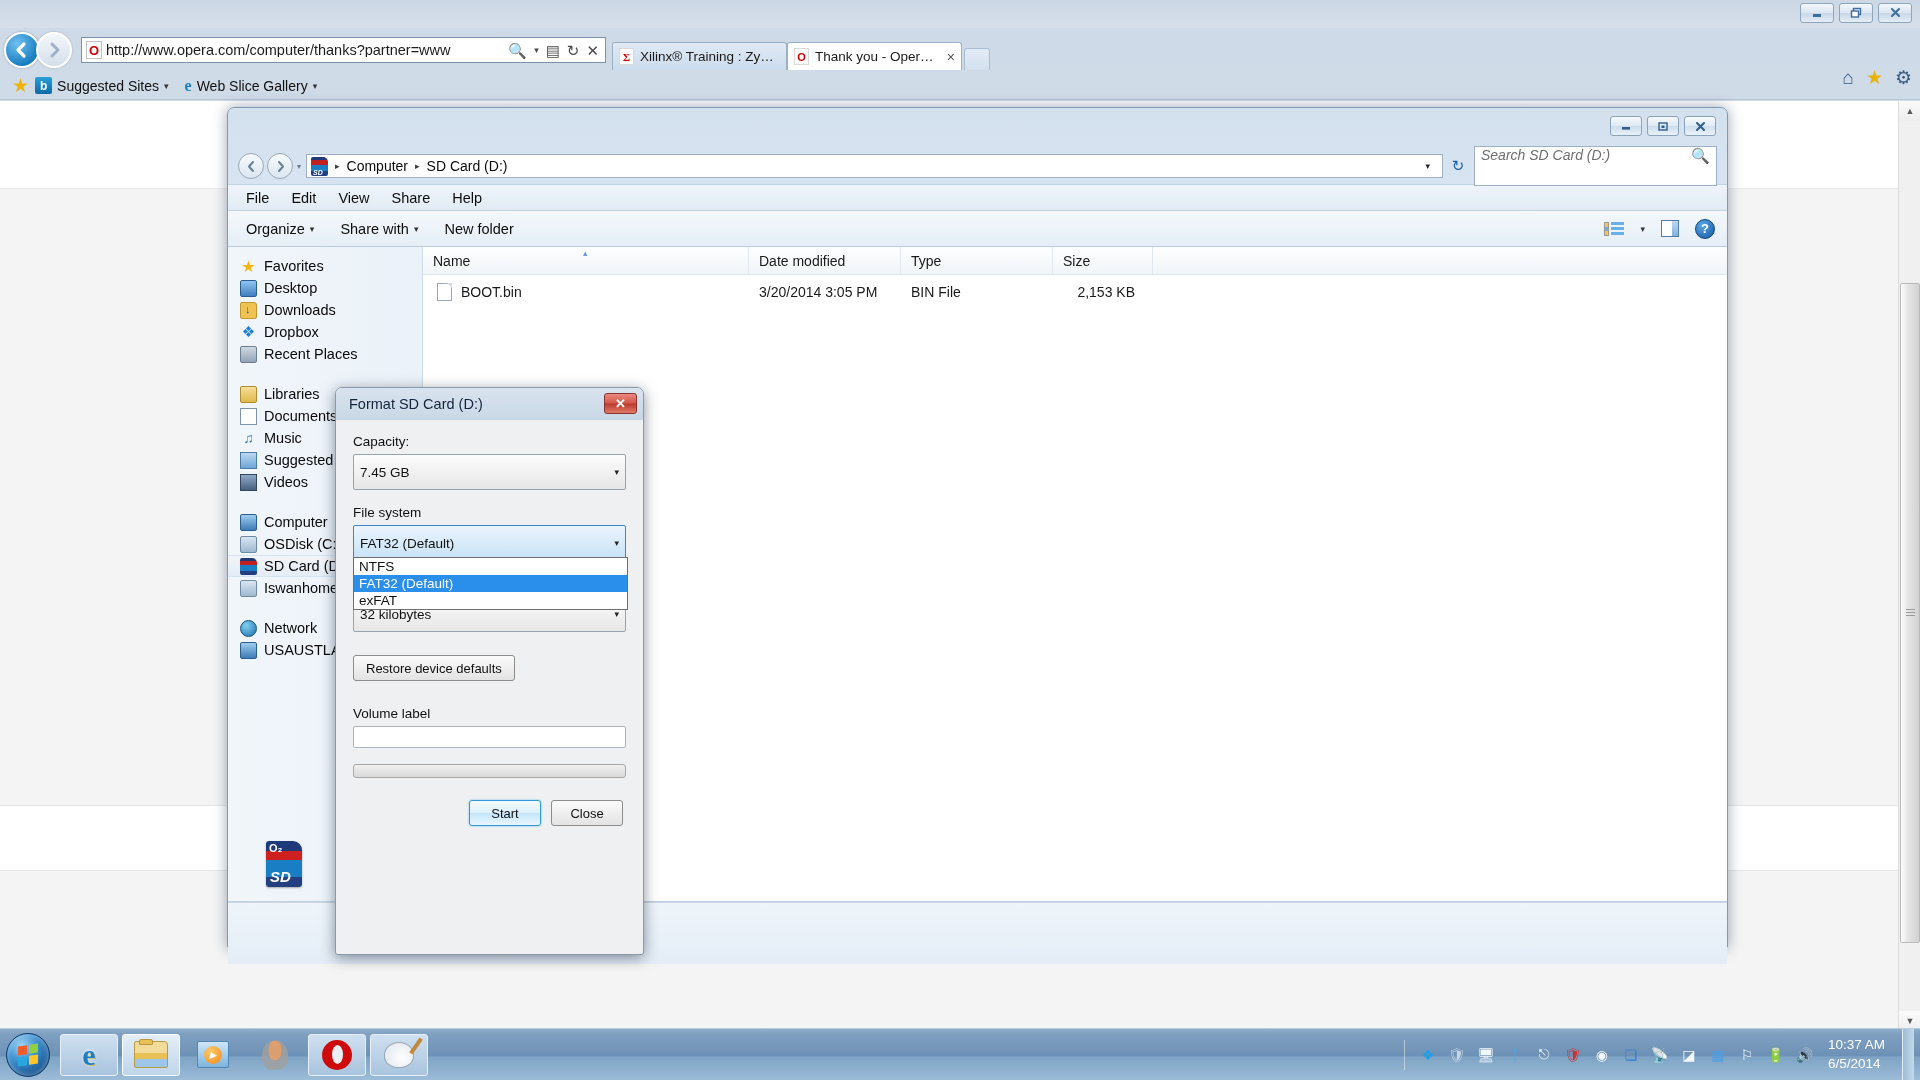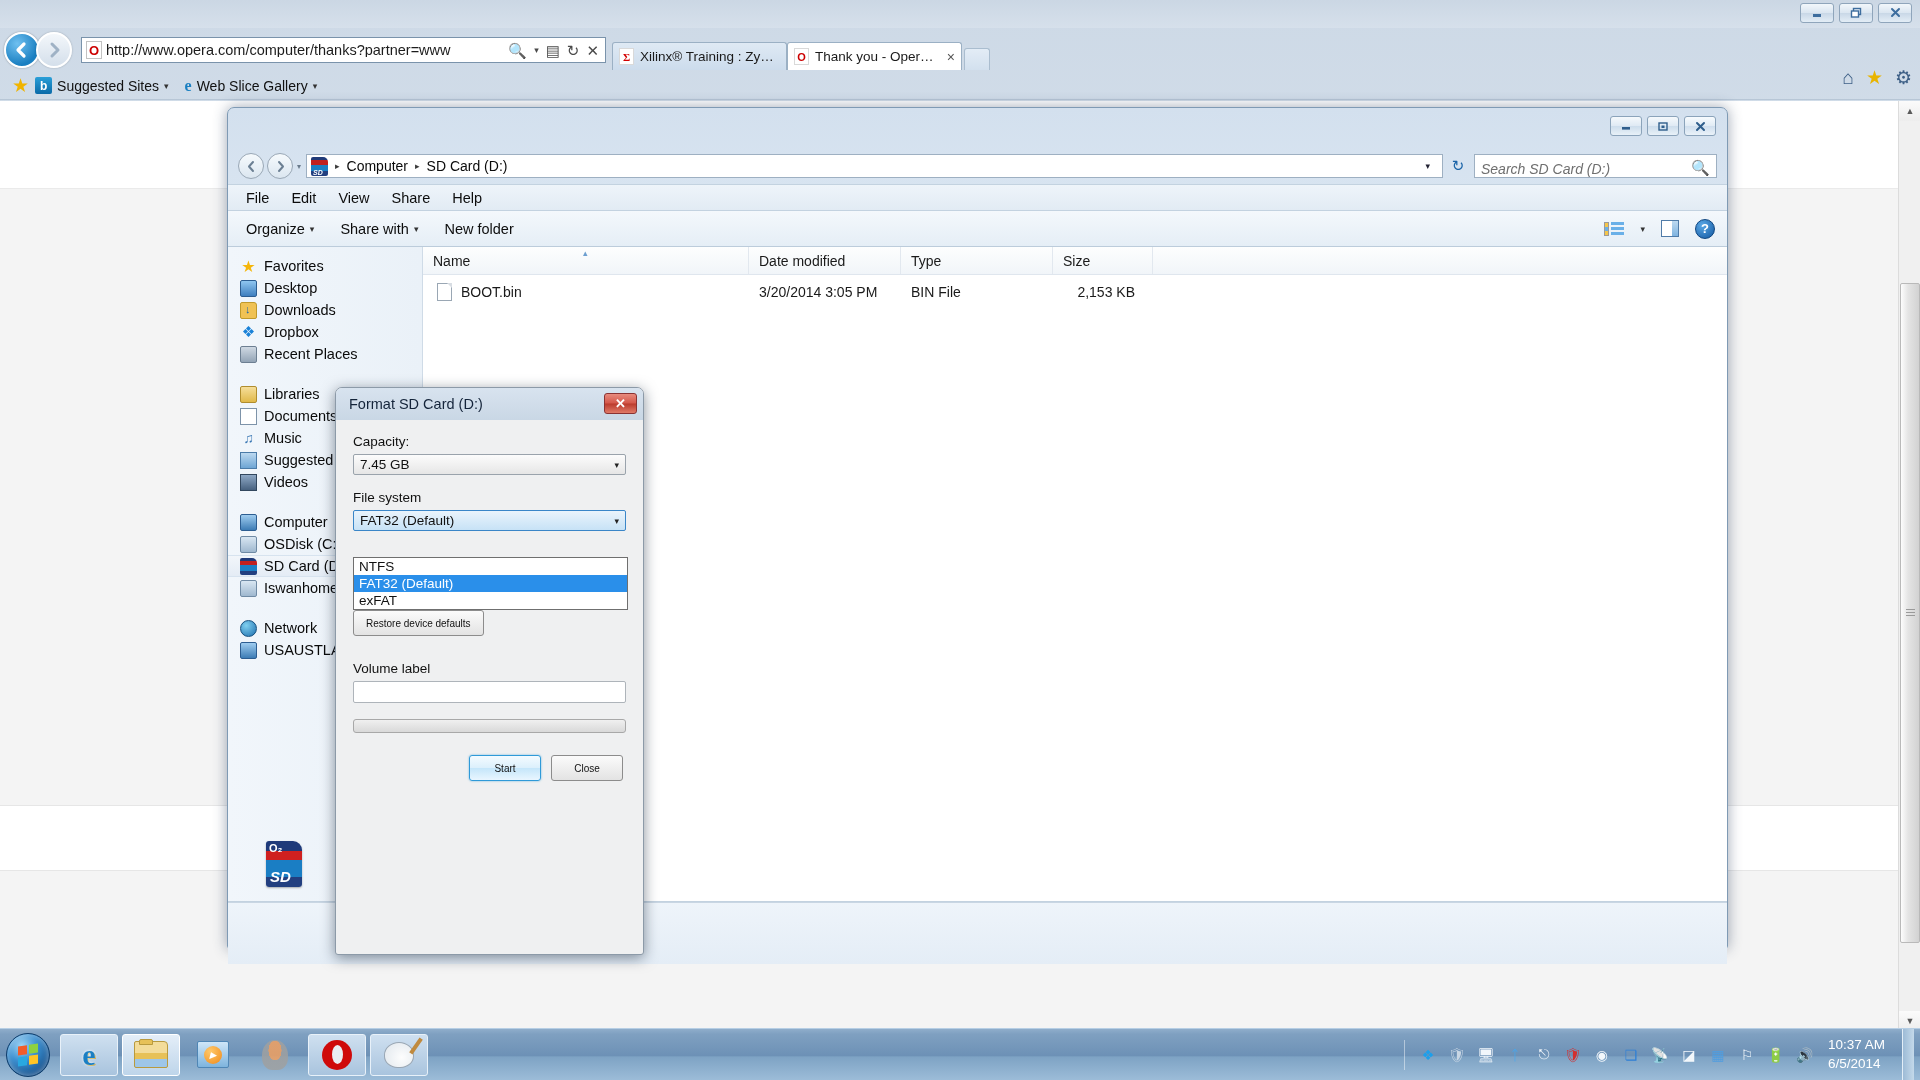--- a/index.html
+++ b/index.html
@@ -166,22 +166,22 @@
     background: linear-gradient(to bottom,#203a78 0 18%, #c02020 18% 40%, #1a7ec4 40% 74%, #223f80 74% 100%);
     position: relative;
   }
   .sdcard-mini::after { content:"SD"; position:absolute; left:2px; bottom:0px; font-size:7px; color:#fff; font-style:italic; font-weight:bold;}
   .crumb-sep { color: #3a3a3a; font-size: 9px; margin: 0 4px; }
   .addr-caret-right { margin-left:auto; display:flex; align-items:center; gap:0; }
   .exp-addr-dd { padding: 0 8px; font-size: 9px; color:#223; }
   .exp-refresh { width: 26px; height: 24px; display:flex;align-items:center;justify-content:center;
                  color:#1a64a8; font-size: 15px; flex:none; margin-left:2px;}
   .exp-search {
-    flex: none; width: 243px; height: 24px; background:#ffffff; border:1px solid #9eb0c2; margin-left: 3px;
-    display:flex; align-items:flex-end; padding: 0 6px; font-size: 14px; color:#6f6f6f; font-style: italic;
+    flex: none; width: 243px; height: 40px; background:#ffffff; border:1px solid #9eb0c2; margin-left: 3px;
+    display:flex; align-items:flex-start; padding: 0 6px; font-size: 14px; color:#6f6f6f; font-style: italic;
   }
   .exp-search .mag { margin-left:auto; color:#1a64a8; font-size:15px; font-style:normal; }
 
   .exp-menubar {
     height: 27px; display: flex; align-items: center; gap: 22px; padding-left: 18px;
     font-size: 14.5px; color: #0d0d0d;
     background: linear-gradient(to bottom,#eef4fa,#e2ebf4);
     border-top: 1px solid #c3d2e0; border-bottom: 1px solid #c3d2e0;
   }
   .exp-toolbar {
@@ -283,41 +283,41 @@
   .fdlg-close {
     position:absolute; right: 6px; top: 5px; width: 33px; height: 21px;
     border: 1px solid #8a3333; border-radius: 3px;
     background: linear-gradient(to bottom,#e88b7e 0%,#d4574a 48%,#bb3b2d 52%,#e07a68 100%);
     color: #ffffff; font-size: 13px; font-weight: bold;
     display:flex;align-items:center;justify-content:center;
   }
   .fdlg-body { padding: 14px 17px 0 17px; position: relative; }
   .flabel { font-size: 13.5px; color: #111; margin-bottom: 5px; }
   .fcombo {
-    height: 21px; border: 1px solid #9aa3ac; border-radius: 2px;
+    height: 36px; border: 1px solid #9aa3ac; border-radius: 2px;
     background: linear-gradient(to bottom,#fcfcfc,#e6e6e6);
     display:flex; align-items:center; padding: 0 6px; font-size: 13.5px; color:#111;
     position: relative;
   }
   .fcombo .ddarrow { margin-left:auto; font-size: 9px; color:#222; }
   .fcombo.open {
     background: linear-gradient(to bottom,#eaf4fc,#c7e2f6);
     border: 1px solid #3a86c8;
   }
   .fspace { height: 15px; }
   .fdd-list {
     position: absolute; left: 17px; width: 275px;
     background: #ffffff; border: 1px solid #6f6f6f; z-index: 20;
   }
   .fdd-opt { height: 17px; font-size: 13.5px; color: #111; padding-left: 5px; display:flex; align-items:center; }
   .fdd-opt.sel { background: #2a8fea; color: #ffffff; }
   .fcombo.behind { position: relative; z-index: 1; }
   .fbtn {
     display:inline-flex; align-items:center; justify-content:center;
-    height: 25px; padding: 12px 12px; font-size: 10px; color:#111;
+    height: 25px; padding: 12px 12px; font-size: 13px; color:#111;
     border: 1px solid #8c8c8c; border-radius: 3px;
     background: linear-gradient(to bottom,#fbfbfb,#e3e3e3);
   }
   .fgroup {
     border: 1px solid #d3d3d3; border-radius: 2px; margin-top: 14px; padding: 12px 10px 10px 10px;
     position: relative;
   }
   .fgroup-title {
     position: absolute; top: -8px; left: 9px; background: #eff0f1; padding: 0 4px;
     font-size: 13.5px; color:#111;

